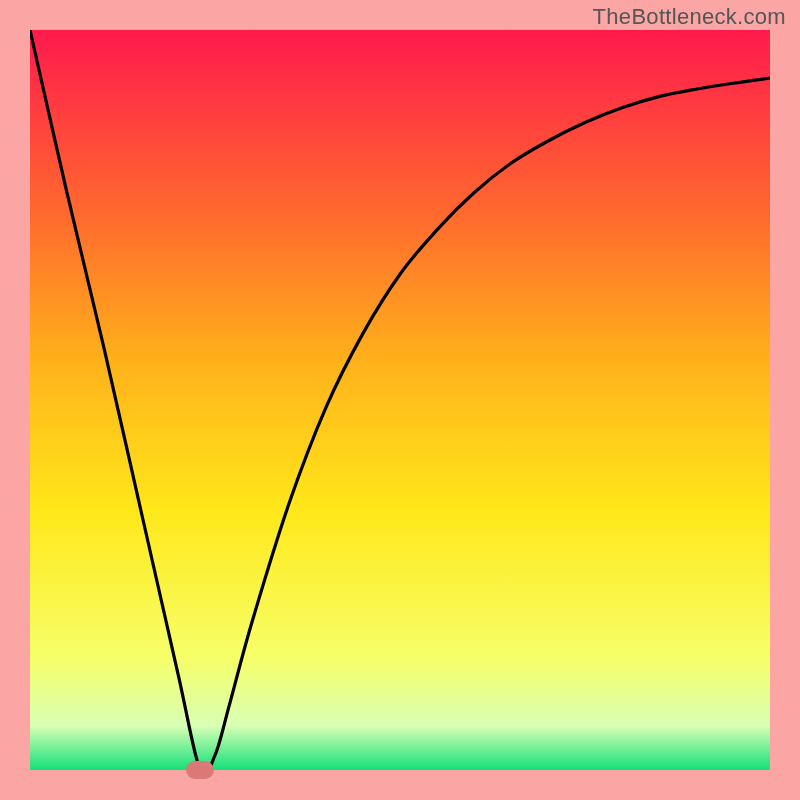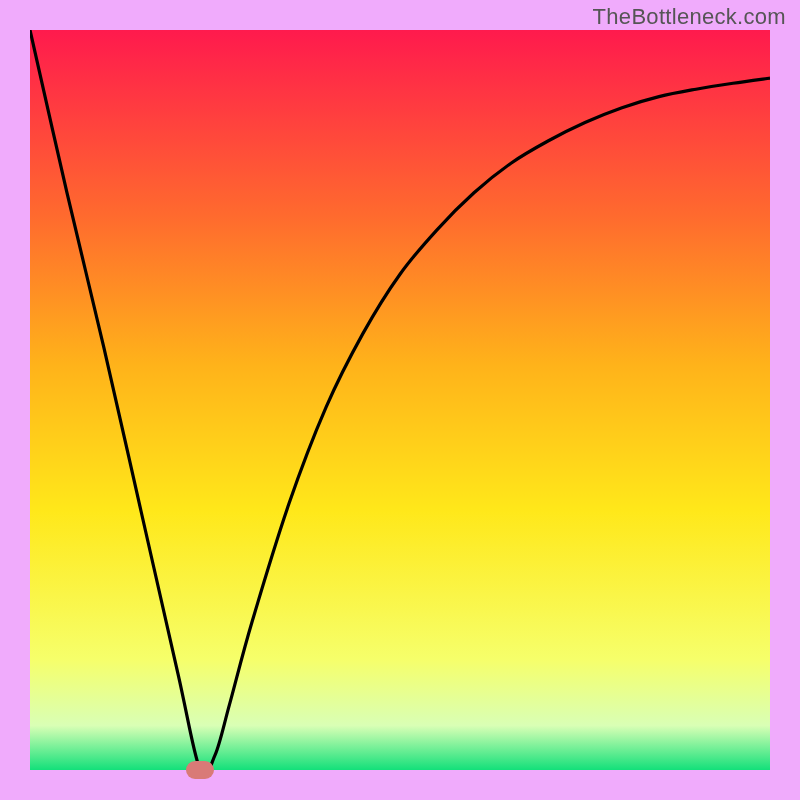--- a/index.html
+++ b/index.html
@@ -8,21 +8,21 @@
     width: 800px;
     height: 800px;
     background: #000;
     overflow: hidden;
     font-family: Arial, Helvetica, sans-serif;
   }
   .frame {
     position: relative;
     width: 800px;
     height: 800px;
-    background: #f0abfc;
+    background: #fca5a5;
   }
   .watermark {
     position: absolute;
     top: 4px;
     right: 14px;
     color: #555;
     font-size: 22px;
     font-weight: 500;
     letter-spacing: 0.3px;
     z-index: 5;

